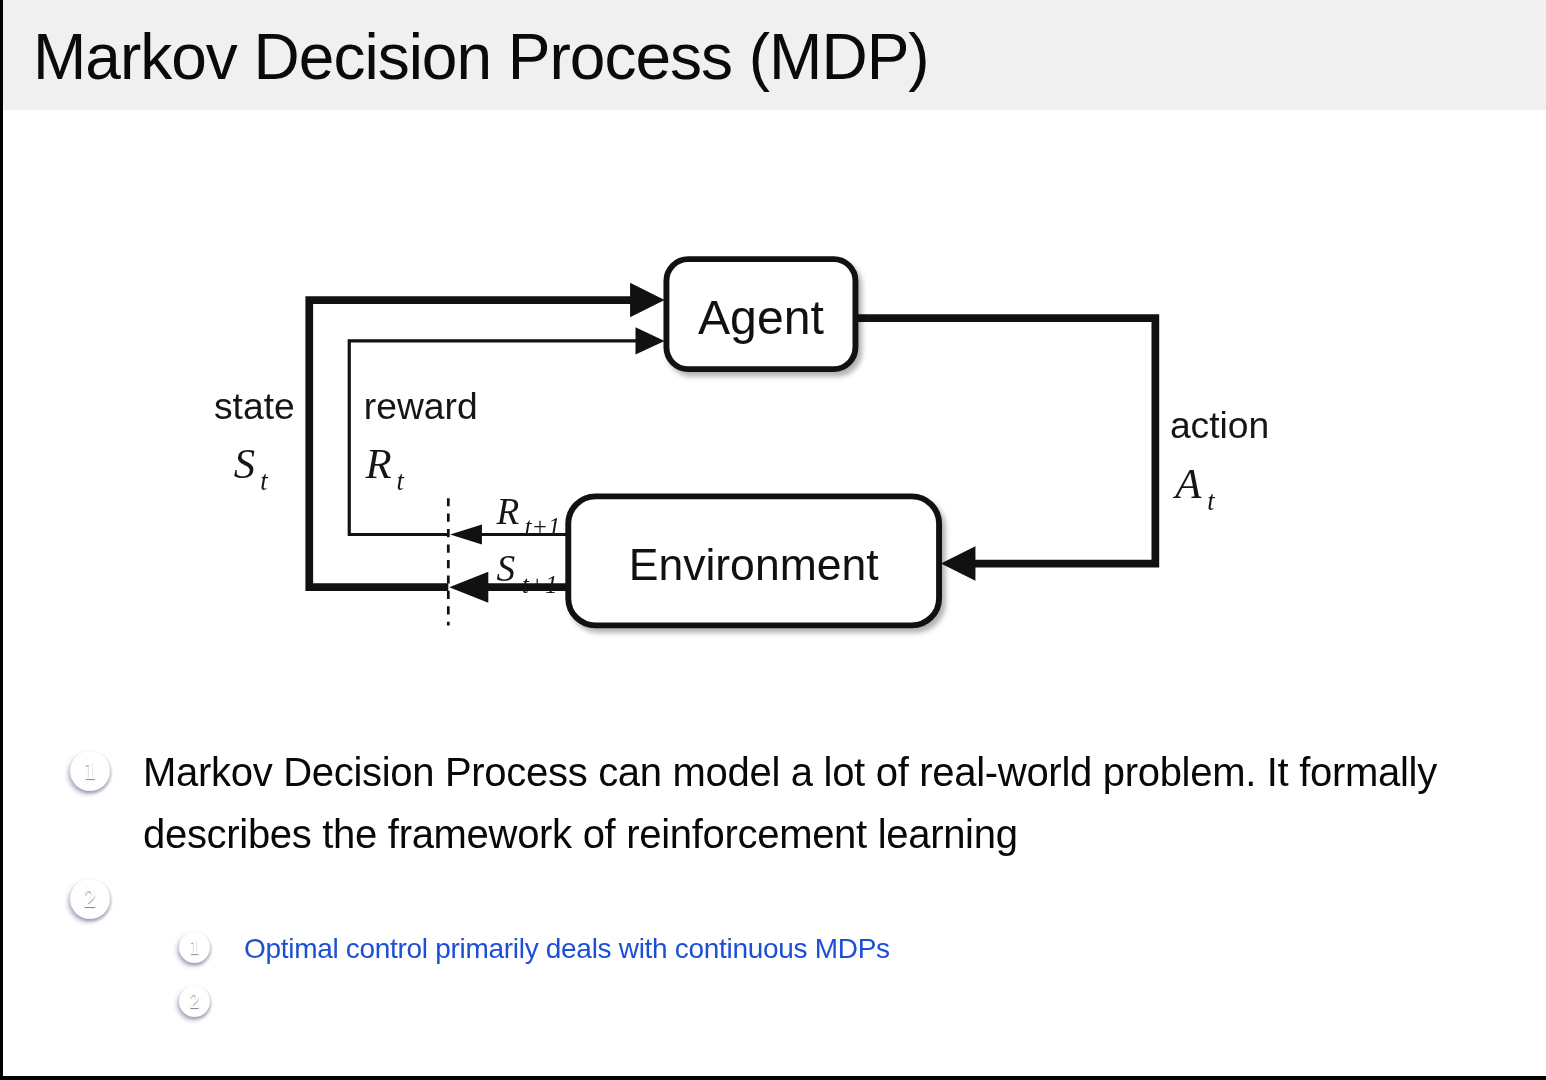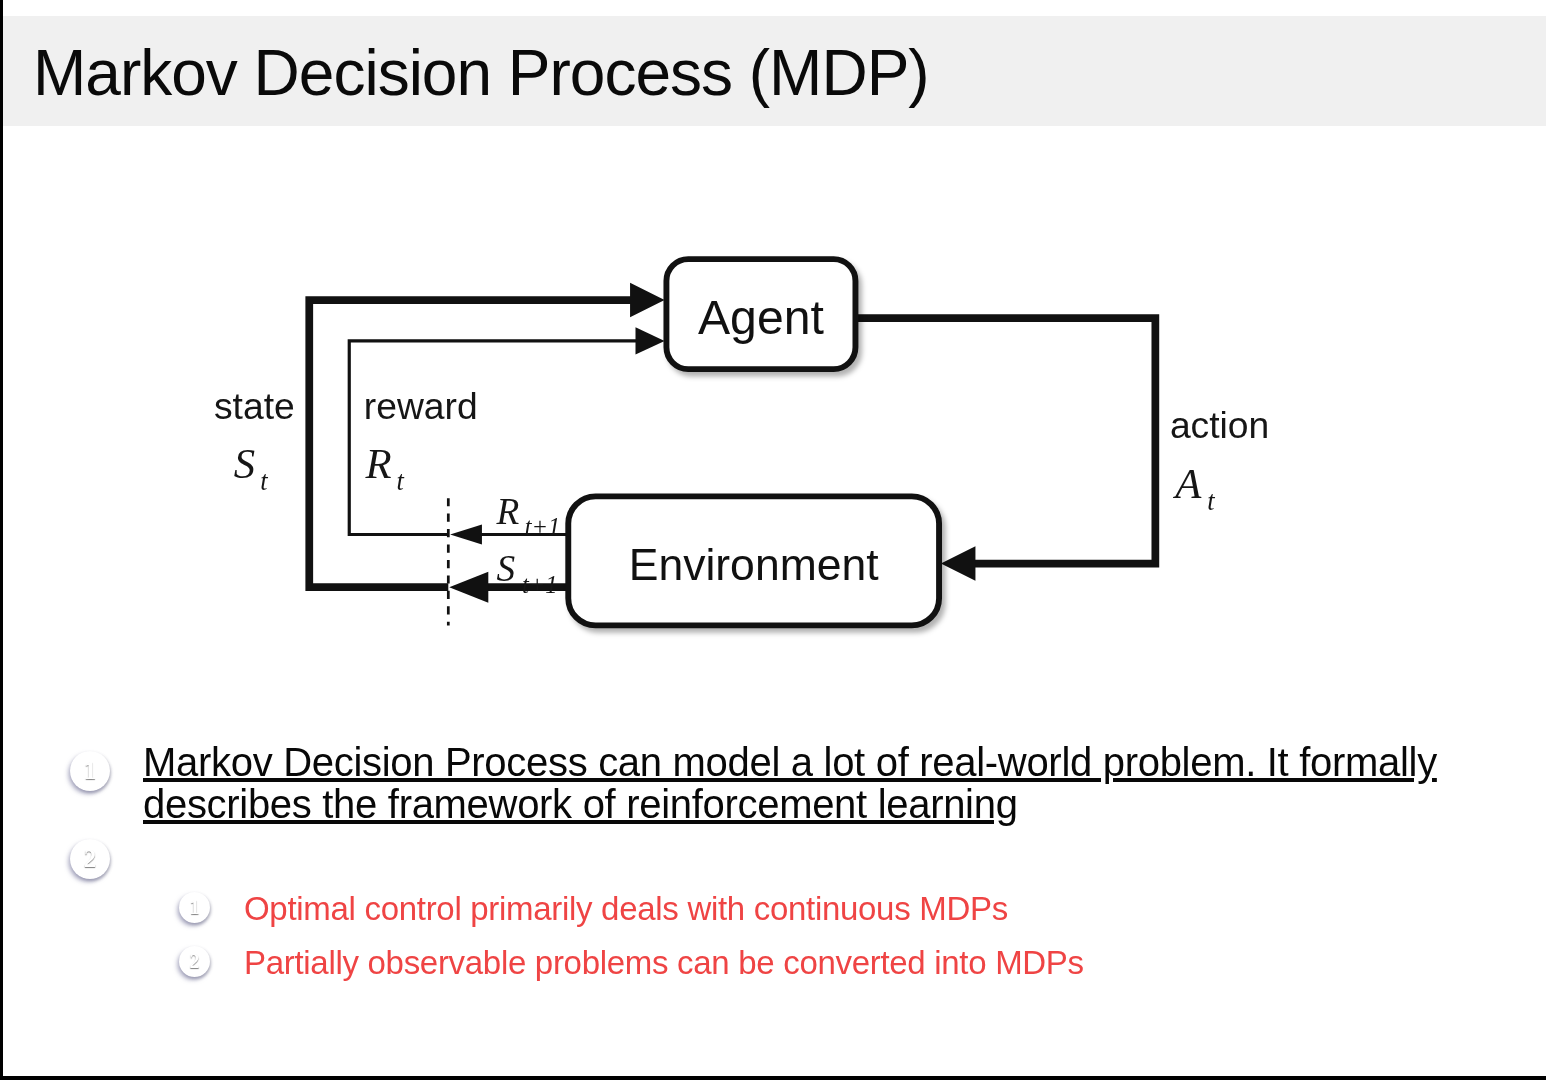--- a/index.html
+++ b/index.html
@@ -10,21 +10,21 @@
     background: #ffffff;
     border-left: 3px solid #000;
     border-bottom: 4px solid #000;
     font-family: "Liberation Sans", sans-serif;
     color: #111;
     overflow: hidden;
   }
 
   
   .titlebar {
-    position: absolute; top: 16px; left: 0; right: 0;
+    position: absolute; top: 0; left: 0; right: 0;
     height: 110px;
     background: #f0f0f0;
   }
   .titlebar h1 {
     font-size: 64px;
     font-weight: 400;
     letter-spacing: -1px;
     color: #0a0a0a;
     padding: 20px 0 0 30px;
     white-space: nowrap;
@@ -58,31 +58,30 @@
     background: radial-gradient(circle at 36% 28%, #9c9cdd 0%, #5050ac 38%, #2626722 0%, #262672 70%, #17174f 100%);
     box-shadow: -2px 3px 4px rgba(130,130,165,0.55), 1px 2px 3px rgba(60,60,90,0.35);
     text-shadow: 0 1px 1px rgba(0,0,0,0.5);
   }
   .badge.b1 { width: 40px; height: 40px; font-size: 25px; margin-left: 4px; margin-top: 10px; }
   .badge.b2 { width: 31px; height: 31px; font-size: 20px; margin-top: 9px; }
   .item.l1 { column-gap: 33px; }
   .item.l2 { column-gap: 34px; }
   .itext {
     font-size: 40px;
-    line-height: 42px;
+    line-height: 62px;
     letter-spacing: -0.3px;
     color: #080808;
     max-width: 1380px;
-    text-decoration: underline;
   }
   .subtext {
-    font-size: 33px;
+    font-size: 28px;
     line-height: 52px;
     letter-spacing: -0.3px;
-    color: #ef4444;
+    color: #1d4ed8;
   }
   .item-2 { margin-top: 4px; }
   .sublist { margin-left: 113px; margin-top: 4px; }
   .subitem-2 { margin-top: 2px; }
 </style>
 </head>
 <body>
 
 <header class="titlebar">
   <h1>Markov Decision Process (MDP)</h1>
@@ -150,18 +149,17 @@
       <span class="badge b1">2</span>
     </div>
 
     <div class="sublist">
       <div class="item l2 subitem-1">
         <span class="badge b2">1</span>
         <div class="subtext">Optimal control primarily deals with continuous MDPs</div>
       </div>
       <div class="item l2 subitem-2">
         <span class="badge b2">2</span>
-        <div class="subtext">Partially observable problems can be converted into MDPs</div>
       </div>
     </div>
   </div>
 
 </div>
 
 </body></html>

